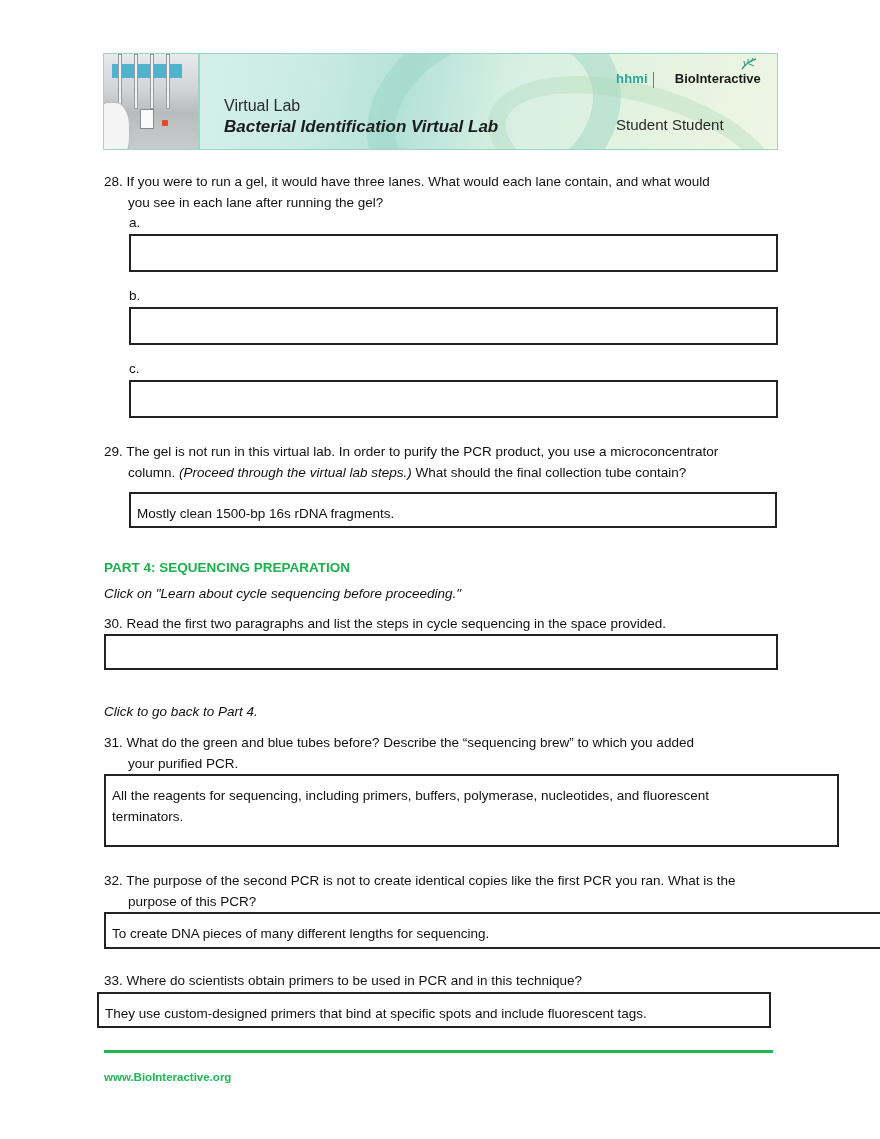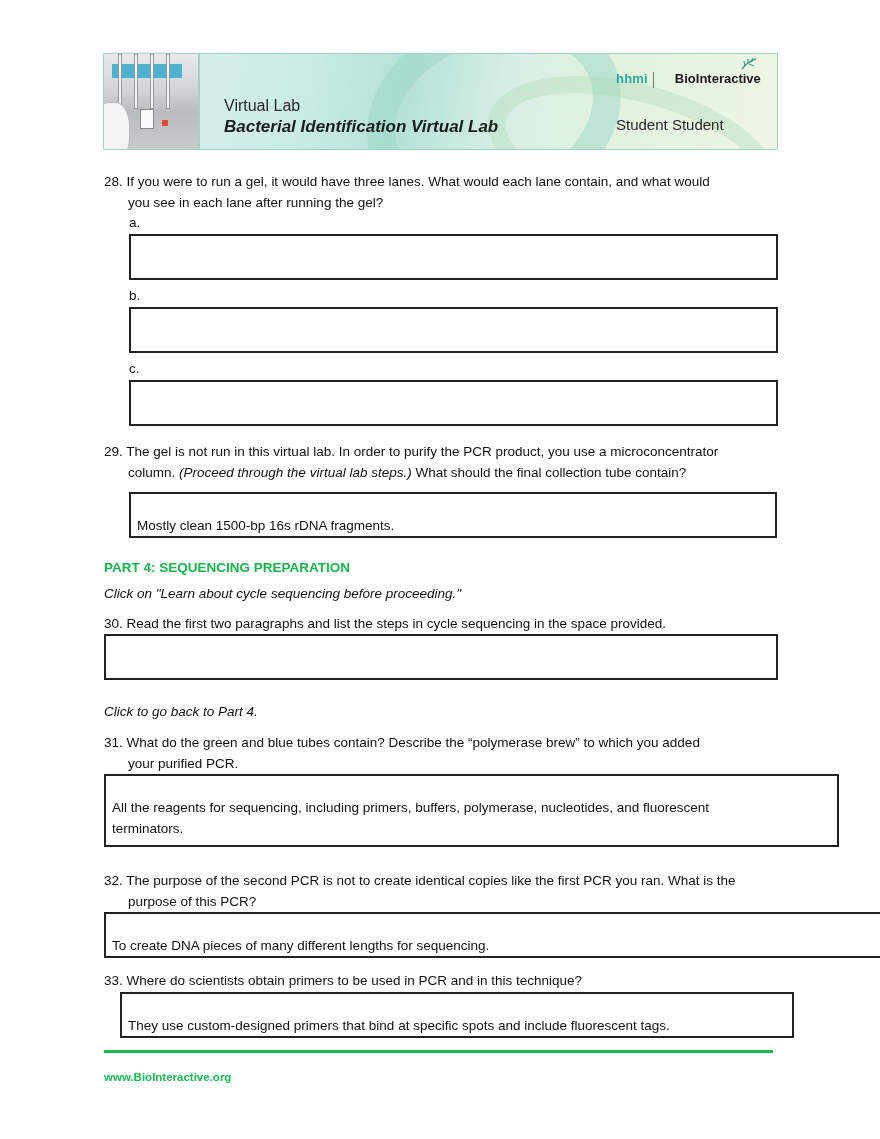--- a/index.html
+++ b/index.html
@@ -31,21 +31,21 @@
     .logo .hhmi { color: #28a79a; letter-spacing: 0.2px; }
     .logo .sep { display: inline-block; width: 1px; height: 16px; background: #777; vertical-align: middle; margin: 0 5px; }
     .logo .bio { color: #1a1a1a; padding-left: 16px; }
     .banner .leaf-icon { position: absolute; left: 637px; top: 3px; width: 16px; height: 14px; }
     .banner .handout { position: absolute; left: 512px; top: 62px; font-size: 15px; color: #2a2a2a; }
 
     .q { position: absolute; left: 104px; font-family: "Liberation Sans", sans-serif; font-size: 13.5px; line-height: 21px; color: #111; }
     .q .num { display: inline; }
     .q .cont { padding-left: 24px; display: block; }
     .sub { position: absolute; left: 129px; font-size: 13.5px; color: #111; }
-    .box-field { position: absolute; border: 2px solid #222; background: #fff; font-size: 13.5px; line-height: 21px; color: #111; padding: 21px 6px; }
+    .box-field { position: absolute; border: 2px solid #222; background: #fff; font-size: 13.5px; line-height: 21px; color: #111; padding: 9px 6px; }
     .part-title { position: absolute; left: 104px; top: 560px; font-size: 13.5px; font-weight: bold; color: #19b24b; }
     .italic { font-style: italic; }
     .footer-line { position: absolute; left: 104px; top: 1050px; width: 669px; height: 3px; background: #1db954; }
     .footer-url { position: absolute; left: 104px; top: 1071px; font-size: 11.5px; font-weight: bold; color: #1db954; }
   </style>
 </head>
 <body>
 
 <div class="banner">
   <div class="swirl1"></div>
@@ -97,35 +97,35 @@
 <div class="q" style="top:613px">
   <span class="num">30.</span>
   <span>Read the first two paragraphs and list the steps in cycle sequencing in the space provided.</span>
 </div>
 <div class="box-field" style="left:104px; top:634px; width:674px; height:36px"></div>
 
 <div class="q italic" style="top:701px">Click to go back to Part 4.</div>
 
 <div class="q" style="top:732px">
   <span class="num">31.</span>
-  <span>What do the green and blue tubes contain? Describe the “polymerase brew” to which you added</span>
+  <span>What do the green and blue tubes before? Describe the “sequencing brew” to which you added</span>
   <span class="cont">your purified PCR.</span>
 </div>
 <div class="box-field" style="left:104px; top:774px; width:735px; height:73px">
   <div>All the reagents for sequencing, including primers, buffers, polymerase, nucleotides, and fluorescent</div>
   <div>terminators.</div>
 </div>
 
 <div class="q" style="top:870px">
   <span class="num">32.</span>
   <span>The purpose of the second PCR is not to create identical copies like the first PCR you ran. What is the</span>
   <span class="cont">purpose of this PCR?</span>
 </div>
 <div class="box-field" style="left:104px; top:912px; width:779px; height:37px">To create DNA pieces of many different lengths for sequencing.</div>
 
 <div class="q" style="top:970px">
   <span class="num">33.</span>
   <span>Where do scientists obtain primers to be used in PCR and in this technique?</span>
 </div>
-<div class="box-field" style="left:120px; top:992px; width:674px; height:22px">They use custom-designed primers that bind at specific spots and include fluorescent tags.</div>
+<div class="box-field" style="left:97px; top:992px; width:674px; height:36px">They use custom-designed primers that bind at specific spots and include fluorescent tags.</div>
 
 <div class="footer-line"></div>
 <div class="footer-url">www.BioInteractive.org</div>
 
 </body></html>

